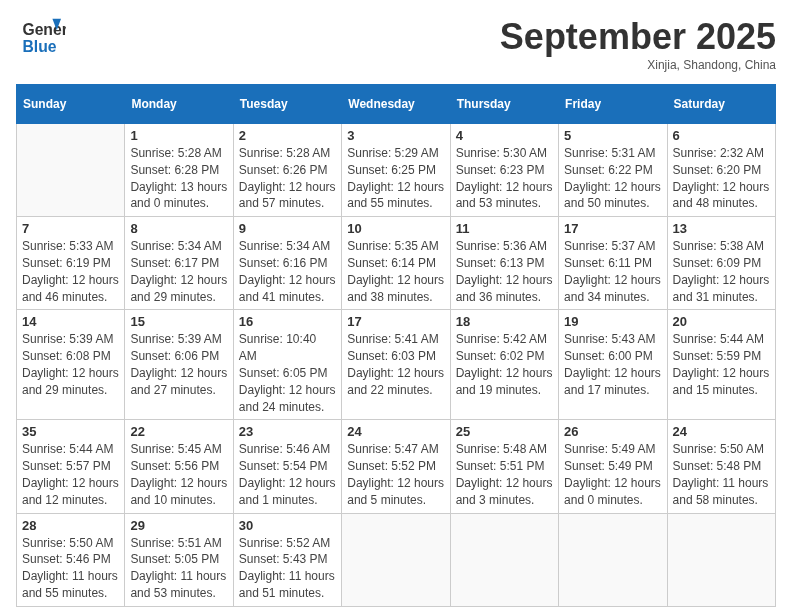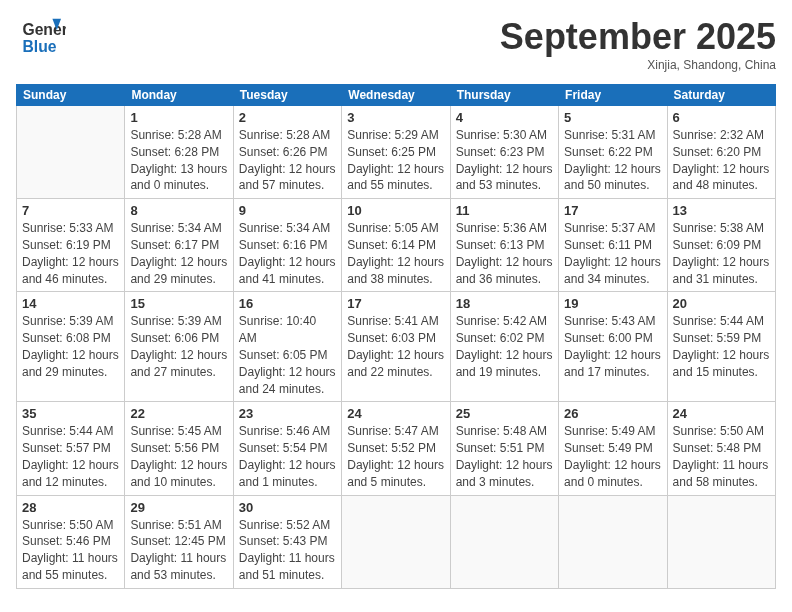--- a/index.html
+++ b/index.html
@@ -35,21 +35,21 @@
     }
     .calendar {
       width: 100%;
       border-collapse: collapse;
       font-size: 11px;
     }
     .calendar th {
       background-color: #1a6fba;
       color: #fff;
       text-align: left;
-      padding: 3px 6px;
+      padding: 12px 6px;
       font-size: 12px;
       font-weight: bold;
       border: 1px solid #1a6fba;
     }
     .calendar td {
       border: 1px solid #ccc;
       vertical-align: top;
       padding: 4px 5px;
       width: 108px;
       min-height: 80px;
@@ -187,21 +187,21 @@
           <div class="day-info">
             <div>Sunrise: 5:34 AM</div>
             <div>Sunset: 6:16 PM</div>
             <div>Daylight: 12 hours</div>
             <div>and 41 minutes.</div>
           </div>
         </td>
         <td>
           <div class="day-number">10</div>
           <div class="day-info">
-            <div>Sunrise: 5:05 AM</div>
+            <div>Sunrise: 5:35 AM</div>
             <div>Sunset: 6:14 PM</div>
             <div>Daylight: 12 hours</div>
             <div>and 38 minutes.</div>
           </div>
         </td>
         <td>
           <div class="day-number">11</div>
           <div class="day-info">
             <div>Sunrise: 5:36 AM</div>
             <div>Sunset: 6:13 PM</div>
@@ -365,21 +365,21 @@
             <div>Sunrise: 5:50 AM</div>
             <div>Sunset: 5:46 PM</div>
             <div>Daylight: 11 hours</div>
             <div>and 55 minutes.</div>
           </div>
         </td>
         <td>
           <div class="day-number">29</div>
           <div class="day-info">
             <div>Sunrise: 5:51 AM</div>
-            <div>Sunset: 12:45 PM</div>
+            <div>Sunset: 5:05 PM</div>
             <div>Daylight: 11 hours</div>
             <div>and 53 minutes.</div>
           </div>
         </td>
         <td>
           <div class="day-number">30</div>
           <div class="day-info">
             <div>Sunrise: 5:52 AM</div>
             <div>Sunset: 5:43 PM</div>
             <div>Daylight: 11 hours</div>

